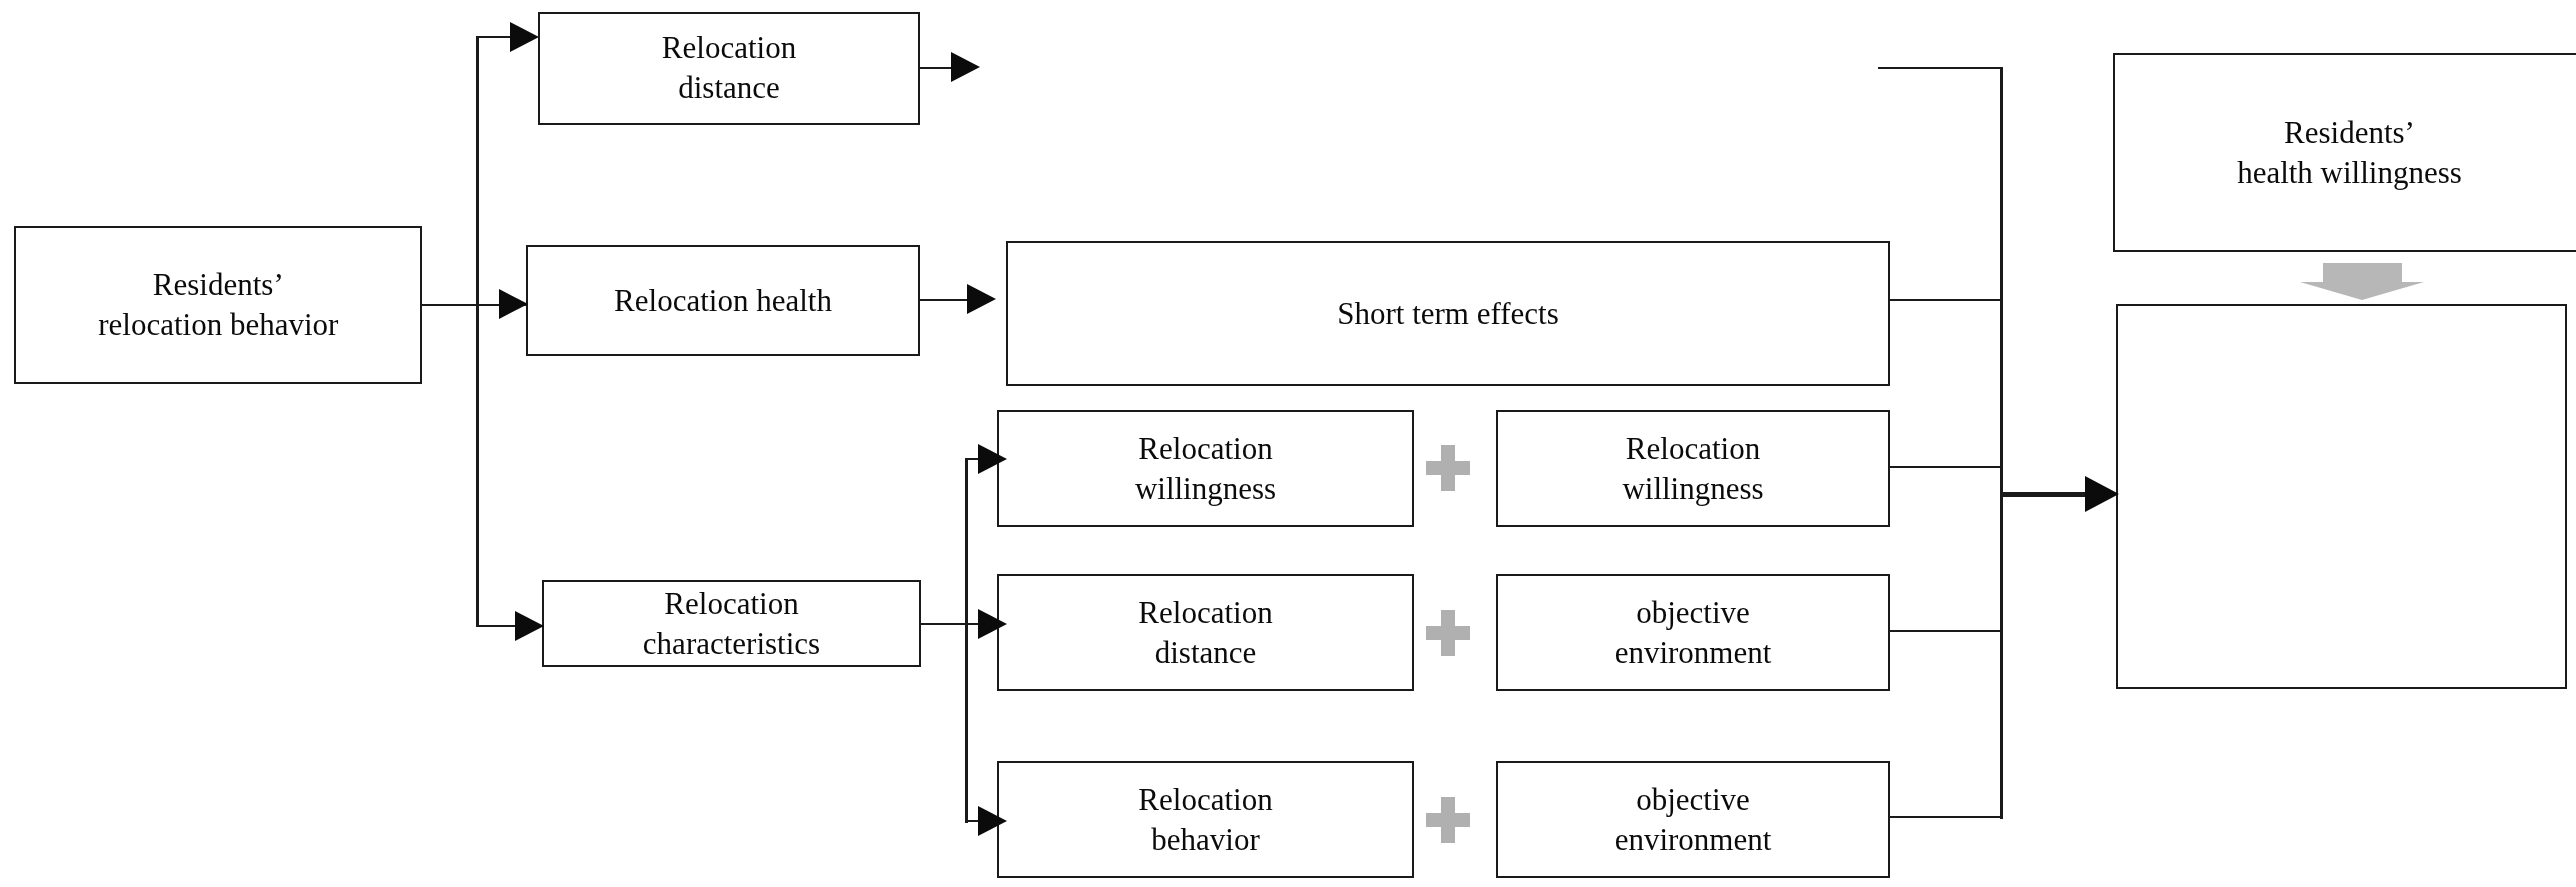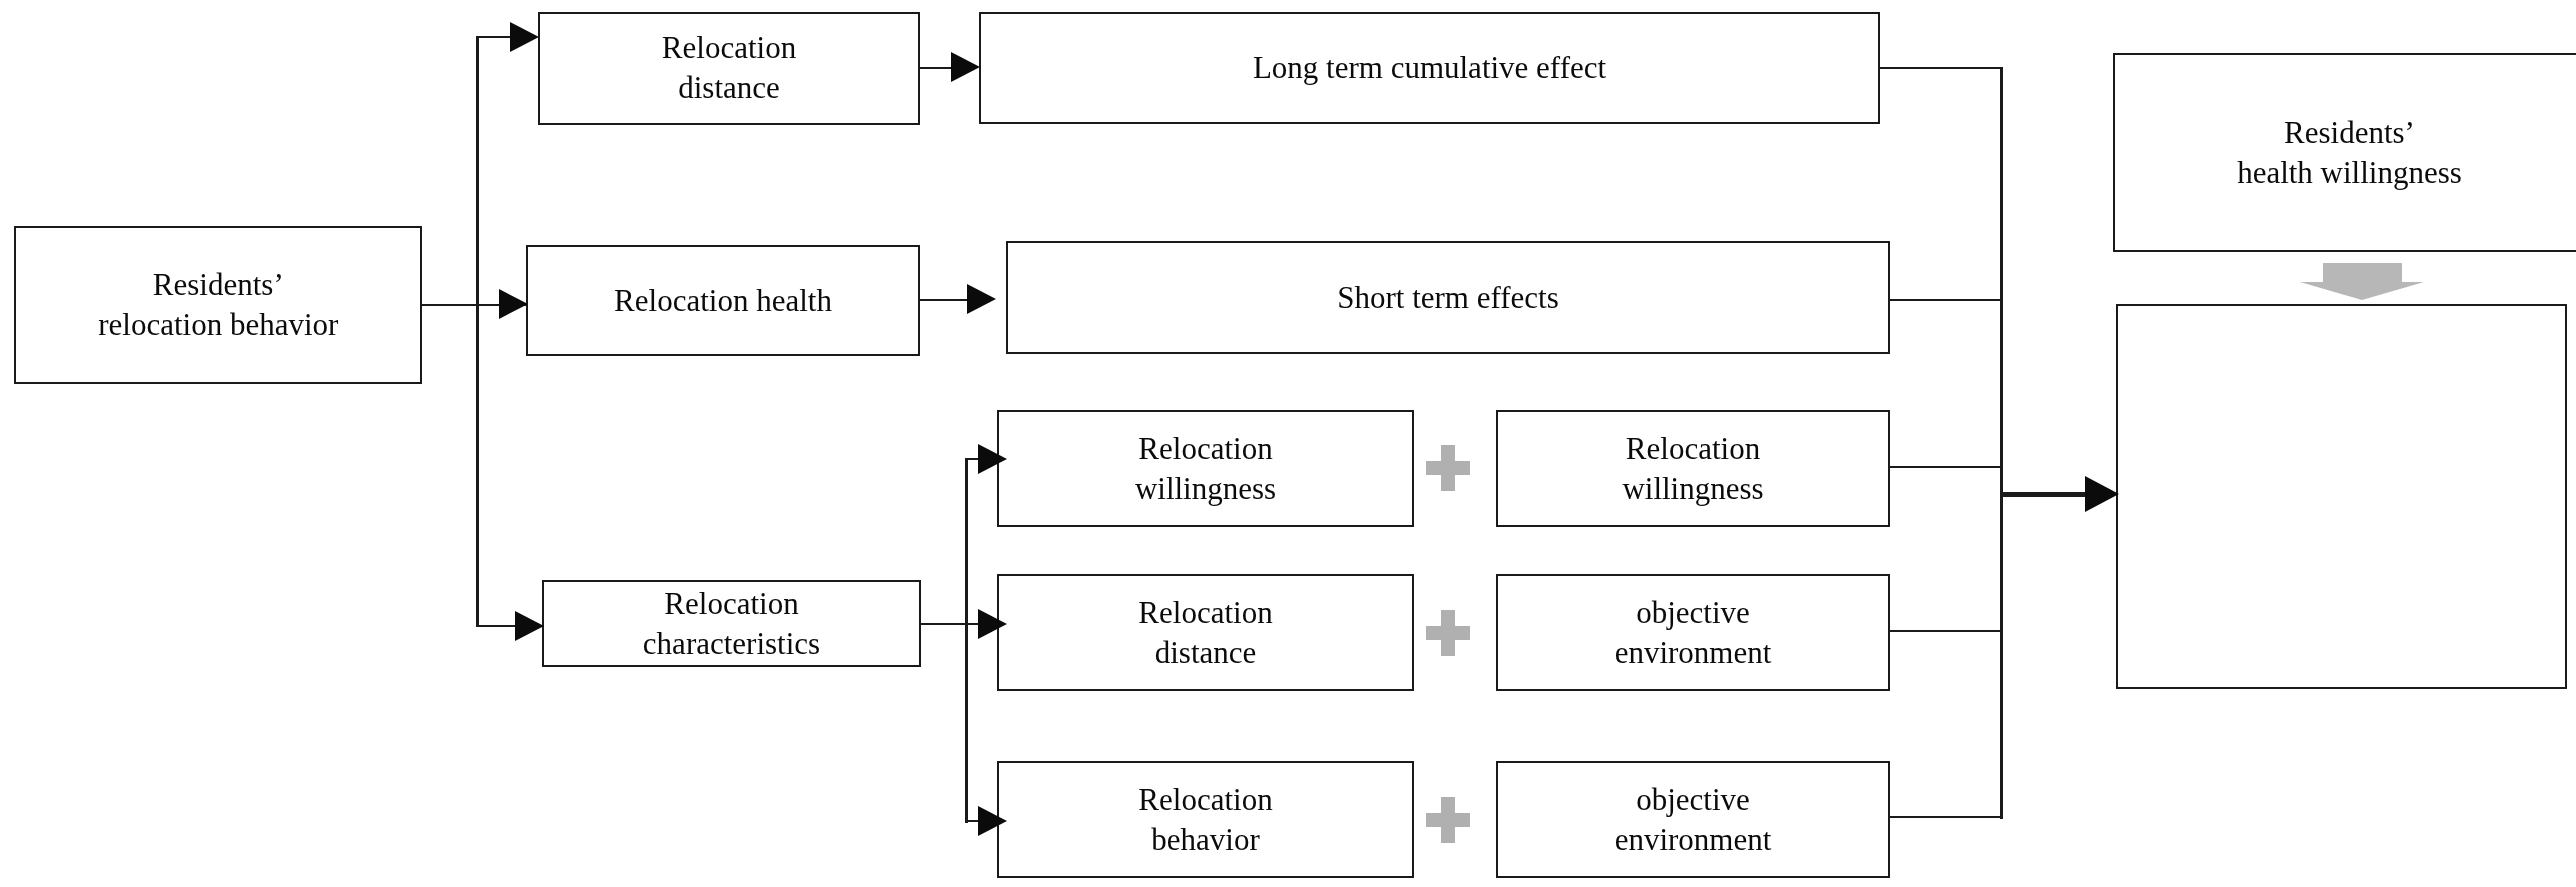--- a/index.html
+++ b/index.html
@@ -139,25 +139,22 @@
 
   <div class="line h" style="left:921px; top:623px; width:47px;"></div>
   <div class="line v" style="left:965px; top:458px; width:2.9px; height:365px;"></div>
   <div class="line h" style="left:965px; top:458px; width:43px;"></div>
   <div class="line h" style="left:965px; top:623px; width:43px;"></div>
   <div class="line h" style="left:965px; top:820px; width:43px;"></div>
   <div class="arrow-r" style="left:978px; top:444px;"></div>
   <div class="arrow-r" style="left:978px; top:609px;"></div>
   <div class="arrow-r" style="left:978px; top:806px;"></div>
 
-  <div class="box" style="left:979px; top:11.5px; width:901px; height:112px;">
-    <span>Long term cumulative effect</span>
-  </div>
-
-  <div class="box" style="left:1006px; top:241px; width:884px; height:113px;font-family:Liberation Serif, serif;">
+
+  <div class="box" style="left:1006px; top:241px; width:884px; height:145px;font-family:Liberation Serif, serif;">
     <span>Short term effects</span>
   </div>
 
   <div class="box" style="left:997px; top:410px; width:417px; height:117px;">
     <span>
       <span>Relocation</span><br>
       <span>willingness</span>
     </span>
   </div>
   <div class="plus" style="left:1426px; top:445px; width:44px; height:46px;">

